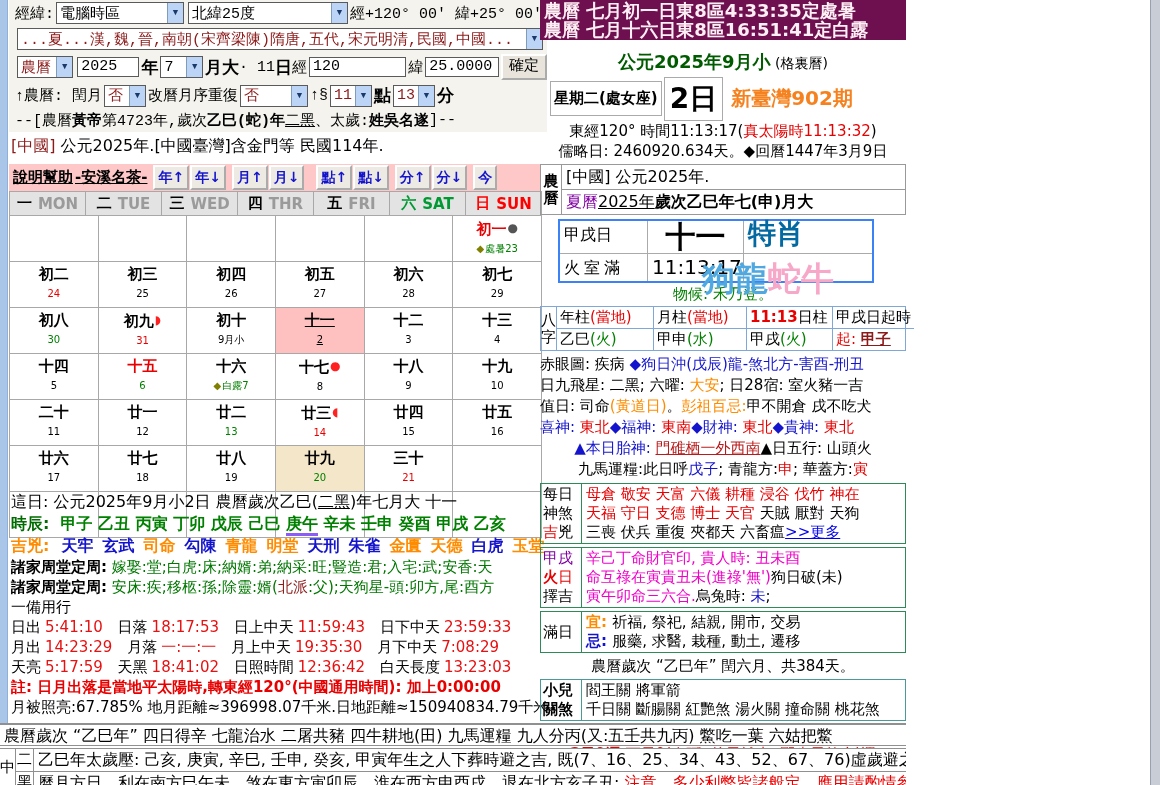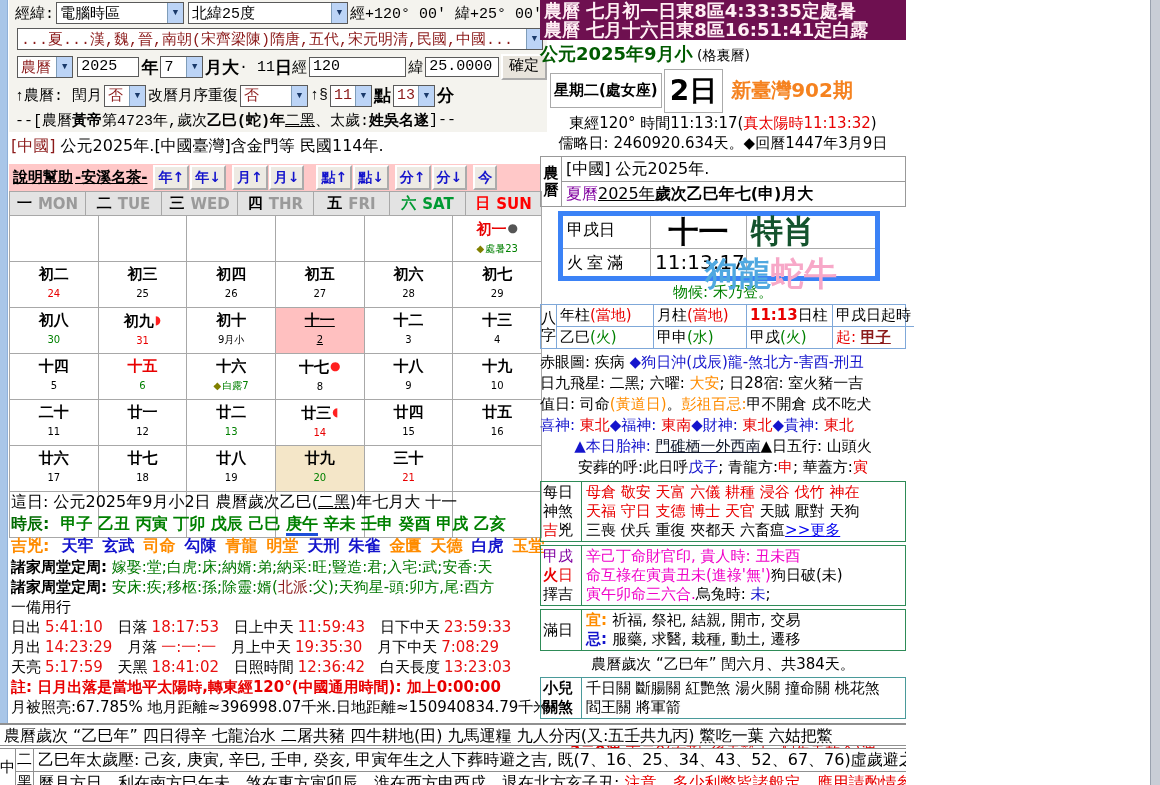--- a/index.html
+++ b/index.html
@@ -4,23 +4,23 @@
 <style>
   html,body{margin:0;padding:0;background:#fff;}
   #win{position:relative;width:1160px;height:785px;background:#fff;overflow:hidden;
        font-family:"DejaVu Sans","Liberation Sans",sans-serif;color:#000;}
   
   #edgeL{position:absolute;left:0;top:0;width:7px;height:723px;background:#A9C6E8;border-right:1px solid #8FB0D8;}
   #edgeR{position:absolute;right:0;top:0;width:9px;height:785px;background:#C9CDD6;border-left:1px solid #9AA1AE;}
   
   .c-red{color:#E80000}.c-dred{color:#8B1A1A}.c-grn{color:#008000}.c-dgrn{color:#006B00}
   .c-blue{color:#1414CC}.c-org{color:#FF8C00}.c-mag{color:#F000C8}.c-pur{color:#8000A0}
-  .c-olv{color:#0f172a}.c-link{color:#0000EE;text-decoration:underline}
+  .c-olv{color:#b91c1c}.c-link{color:#0000EE;text-decoration:underline}
   .b{font-weight:bold}.u{text-decoration:underline}
-  .u2{border-bottom:3px solid #1d4ed8}
+  .u2{border-bottom:3px solid #8b5cf6}
   
   #controls{position:absolute;left:9px;top:0;width:532px;background:#F4F3EE;padding:2px 0 0 6px;font-size:15px;font-family:Liberation Mono, monospace;}
   .ctrl-row{display:flex;align-items:center;margin-bottom:4px;white-space:nowrap;}
   .sel{display:inline-flex;align-items:center;background:#fff;border:1px solid #5A5A5A;height:20px;margin:0 2px;}
   .sel .sel-text{flex:1;padding:0 3px;overflow:hidden;}
   .sel .sel-arrow{width:15px;height:100%;background:#BCD4F6;border-left:1px solid #7F9DB9;
       font-size:9px;display:flex;align-items:center;justify-content:center;color:#1a3a6a;}
   .inp{display:inline-block;background:#fff;border:1px solid #5A5A5A;height:18px;line-height:18px;
       padding:0 3px;margin:0 2px;}
   .btn3d{background:#E8E4DC;border:2px outset #fff;padding:0 6px;height:22px;line-height:18px;
@@ -54,45 +54,45 @@
   #leftinfo{position:absolute;left:11px;top:492px;width:534px;font-size:15px;line-height:20px;white-space:nowrap;}
   .shichen{font-size:16px;font-weight:bold;line-height:23px;}
   .jxline{font-size:16px;font-weight:bold;line-height:22px;}
   .jxline .it{margin-right:9px;}
   .ztline{color:#007700;}
   .timesrow .tv{color:#E81010;margin-right:10px;}
   .timesrow .tl{margin-right:4px;}
   
   #right{position:absolute;left:540px;top:0;width:366px;}
   #banner{background:#6E1050;color:#FFEFF4;font-weight:bold;font-size:18px;line-height:19px;padding:1px 4px;}
-  #rtitle{text-align:left;font-size:18px;margin-top:2px;line-height:23px;}
+  #rtitle{text-align:center;font-size:18px;margin-top:10px;line-height:23px;}
   #rtitle .t1{color:#005A00;font-weight:bold;}
   #rtitle .t2{font-size:14px;color:#000;}
   #week-row{display:flex;align-items:center;margin:1px 0 0 10px;height:45px;white-space:nowrap;}
   #week-box{border:1px solid #aaa;padding:7px 3px;font-size:15px;font-weight:bold;background:#fff;}
   #day-box{border:1px solid #aaa;margin-left:2px;padding:2px 5px;font-size:28px;font-weight:bold;background:#fff;}
   #issue{margin-left:8px;font-size:20px;font-weight:bold;color:#F5821F;}
   #time-line,#julian-line{text-align:center;font-size:15px;line-height:20px;}
   #nongli-box{border:1px solid #999;display:flex;margin-top:3px;}
   #nongli-box .vlabel{width:20px;border-right:1px solid #999;display:flex;flex-direction:column;
       align-items:center;justify-content:center;font-size:15px;font-weight:bold;line-height:17px;}
   #nongli-box .rows{flex:1;}
   #nongli-box .row1{border-bottom:1px solid #999;padding:1px 4px;font-size:16px;line-height:22px;}
   #nongli-box .row2{padding:1px 4px;font-size:16px;line-height:22px;font-weight:bold;}
   #nongli-box .row2 .nb{font-weight:normal;}
-  #day-table{margin:4px 0 0 18px;width:312px;border:5px solid #3b82f6;display:grid;
+  #day-table{margin:4px 0 0 18px;width:312px;border:2px solid #3b82f6;display:grid;
       grid-template-columns:88px 96px 1fr;position:relative;}
   #day-table>div{border-right:1px solid #aaa;border-bottom:1px solid #aaa;padding:1px 4px;background:#fff;}
   #day-table .last-col{border-right:none;}
   #day-table .last-row{border-bottom:none;}
   .dt-ganzhi{font-size:16px;line-height:25px;}
   .dt-stars{font-size:16px;line-height:25px;letter-spacing:4px;}
   .dt-big{font-size:30px;font-weight:bold;text-align:center;line-height:30px;}
   .dt-time{font-size:20px;text-align:center;line-height:25px;}
-  .dt-texiao{font-size:32px;font-weight:bold;color:#14532d;line-height:28px;}
+  .dt-texiao{font-size:28px;font-weight:bold;color:#0369a1;line-height:28px;font-family:Liberation Mono, monospace;}
   #zodiac{position:absolute;left:142px;top:36px;font-size:33px;font-weight:bold;white-space:nowrap;z-index:3;}
   #zodiac .za{color:#4FA8E0;margin-top:14px;}#zodiac .zb{color:#F7A8C8;}
   #wuhou{text-align:center;color:#008000;font-size:15px;line-height:19px;margin-top:2px;}
   #bazi{display:flex;border:1px solid #7FA8D9;margin-top:2px;}
   #bazi .vlabel{width:20px;border-right:1px solid #7FA8D9;display:flex;flex-direction:column;
       align-items:center;justify-content:center;font-size:15px;line-height:17px;}
   #bazi .grid{flex:1;display:grid;grid-template-columns:97px 93px 86px 1fr;}
   #bazi .grid>div{border-right:1px solid #7FA8D9;border-bottom:1px solid #7FA8D9;
       padding:0 3px;font-size:15px;line-height:21px;white-space:nowrap;}
   #bazi .grid>div:nth-child(4n){border-right:none;}
@@ -522,21 +522,21 @@
         <div><span>甲戌</span><span class="c-grn">(火)</span></div>
         <div><span class="c-red">起: </span><span class="c-dred b u">甲子</span></div>
       </div>
     </div>
     <div id="fortune">
       <div><span>赤眼圖: 疾病 </span><span class="c-blue">◆狗日沖(戊辰)龍-煞北方-害酉-刑丑</span></div>
       <div><span>日九飛星: 二黑; 六曜: </span><span class="c-org">大安</span><span>; 日28宿: 室火豬一吉</span></div>
       <div><span>值日: 司命</span><span class="c-org">(黃道日)</span><span>。</span><span class="c-org">彭祖百忌:</span><span>甲不開倉 戌不吃犬</span></div>
       <div><span class="c-blue">喜神: </span><span class="c-red">東北</span><span class="c-blue">◆福神: </span><span class="c-red">東南</span><span class="c-blue">◆財神: </span><span class="c-red">東北</span><span class="c-blue">◆貴神: </span><span class="c-red">東北</span></div>
       <div class="ctr"><span class="c-blue">▲本日胎神: </span><span class="c-olv u">門碓栖一外西南</span><span>▲日五行: 山頭火</span></div>
-      <div class="ctr"><span>安葬的呼:此日呼</span><span class="c-blue">戊子</span><span>; 青龍方:</span><span class="c-red">申</span><span>; 華蓋方:</span><span class="c-red">寅</span></div>
+      <div class="ctr"><span>九馬運糧:此日呼</span><span class="c-blue">戊子</span><span>; 青龍方:</span><span class="c-red">申</span><span>; 華蓋方:</span><span class="c-red">寅</span></div>
     </div>
     <div class="gbox">
       <div class="glabel">
         <span>每日</span>
           <span>神煞</span>
         <span><span class="c-red">吉</span><span>兇</span></span>
       </div>
       <div class="gcontent">
         <div class="c-red">母倉 敬安 天富 六儀 耕種 浸谷 伐竹 神在</div>
         <div><span class="c-red">天福 守日 支德 博士 天官 </span><span>天賊 厭對 天狗</span></div>
@@ -564,22 +564,22 @@
         <div><span class="c-blue b">忌: </span><span>服藥, 求醫, 栽種, 動土, 遷移</span></div>
       </div>
     </div>
     <div id="yearlen">農曆歲次 “乙巳年” 閏六月、共384天。</div>
     <div class="gbox tealbox">
       <div class="glabel">
         <span>小兒</span>
           <span>關煞</span>
       </div>
       <div class="gcontent">
+        <div>閻王關 將軍箭</div>
         <div>千日關 斷腸關 紅艷煞 湯火關 撞命關 桃花煞</div>
-        <div>閻王關 將軍箭</div>
       </div>
     </div>
     <div id="xiu">
       <div><span>年28宿:柳(管局:箕), 月28宿:箕, </span><span class="xb">甲申月九星:五黃</span></div>
       <div><span class="xc">3元9運</span><span>:下元9(右弼, 後天離火, 配先天乾金)運</span></div>
     </div>
   </div>
 
   <div id="band1">農曆歲次 “乙巳年” 四日得辛  七龍治水  二屠共豬  四牛耕地(田)  九馬運糧  九人分丙(又:五壬共九丙)  鱉吃一葉  六姑把鱉</div>
   <div id="band2">

